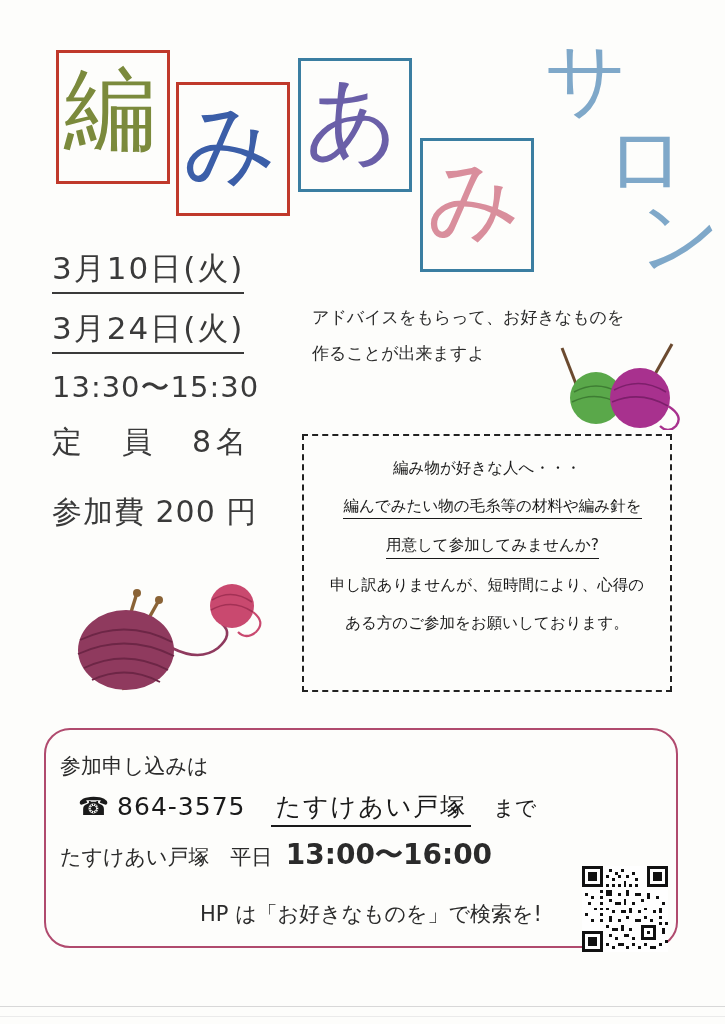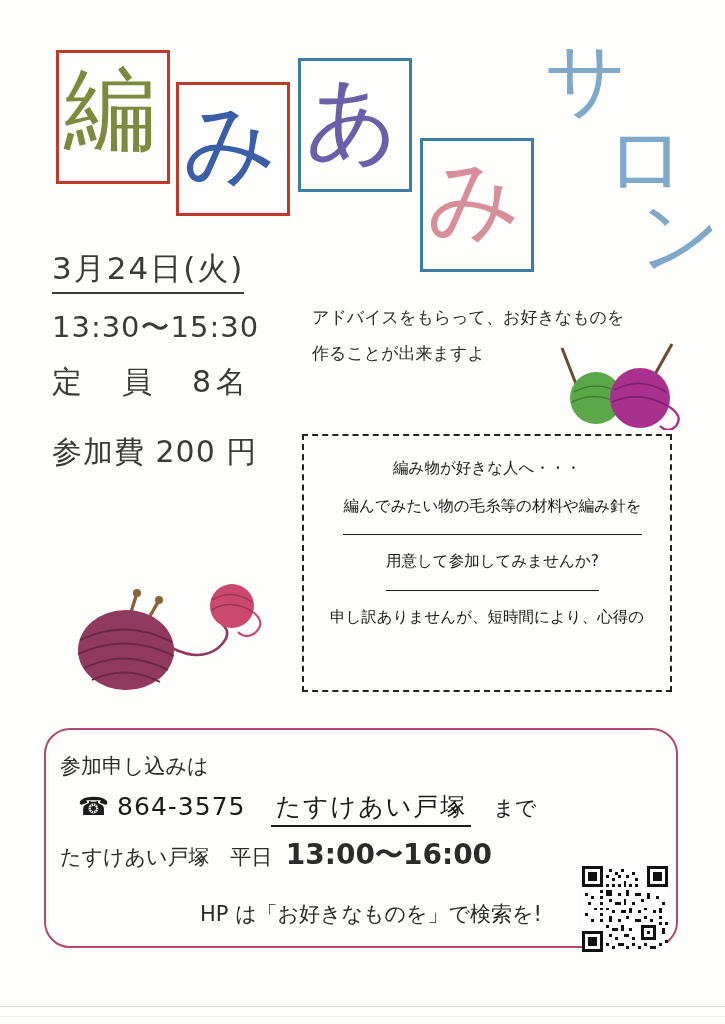--- a/index.html
+++ b/index.html
@@ -104,21 +104,21 @@
     margin: 0 0 16px 0;
     font-family: "DejaVu Sans", sans-serif;
     font-size: 15.5px;
     line-height: 1.4;
     color: #1a1a1a;
     text-align: center;
   }
   .note-underline {
     border-bottom: 1px solid #1a1a1a;
     display: inline-block;
-    padding-bottom: 17px;
+    padding-bottom: 1px;
     margin-left: 11px;
   }
 
   
   .contact-box {
     position: absolute;
     left: 44px;
     top: 728px;
     width: 634px;
     height: 220px;
@@ -218,20 +218,21 @@
     <div class="title-char ch1">編</div>
     <div class="title-char ch2">み</div>
     <div class="title-char ch3">あ</div>
     <div class="title-char ch4">み</div>
     <div class="title-char ch5">サ</div>
     <div class="title-char ch6">ロ</div>
     <div class="title-char ch7">ン</div>
   </div>
 
   <div class="info">
+    <div class="line"><span class="date-line">3月10日(火)</span></div>
     <div class="line"><span class="date-line">3月24日(火)</span></div>
     <div class="line time-line">13:30〜15:30</div>
     <div class="line cap-line">定　員　8名</div>
     <div class="line fee-line">参加費 200 円</div>
   </div>
 
   <div class="advice">
     <div>アドバイスをもらって、お好きなものを</div>
     <div>作ることが出来ますよ</div>
   </div>
@@ -246,20 +247,21 @@
     <path d="M66,50 Q92,36 118,52" stroke="#7d1f6b" stroke-width="1.6" fill="none"></path>
     <path d="M64,62 Q92,50 120,66" stroke="#7d1f6b" stroke-width="1.6" fill="none"></path>
     <path d="M120,66 Q136,76 128,86 Q120,94 112,86" stroke="#a8318e" stroke-width="2.4" fill="none"></path>
   </svg>
 
   <div class="note-box">
     <p>編み物が好きな人へ・・・</p>
     <p><span class="note-underline">編んでみたい物の毛糸等の材料や編み針を</span></p>
     <p><span class="note-underline">用意して参加してみませんか?</span></p>
     <p>申し訳ありませんが、短時間により、心得の</p>
+    <p>ある方のご参加をお願いしております。</p>
   </div>
 
   <svg class="yarn-small" style="left:58px; top:578px;" width="230" height="130" viewBox="0 0 230 130">
 
     <line x1="62" y1="70" x2="78" y2="18" stroke="#8a6336" stroke-width="3.4"></line>
     <circle cx="79" cy="15" r="4" fill="#8a6336"></circle>
     <line x1="74" y1="70" x2="100" y2="24" stroke="#8a6336" stroke-width="3.4"></line>
     <circle cx="101" cy="22" r="4" fill="#8a6336"></circle>
     <line x1="58" y1="66" x2="66" y2="112" stroke="#8a6336" stroke-width="3.4"></line>
 

